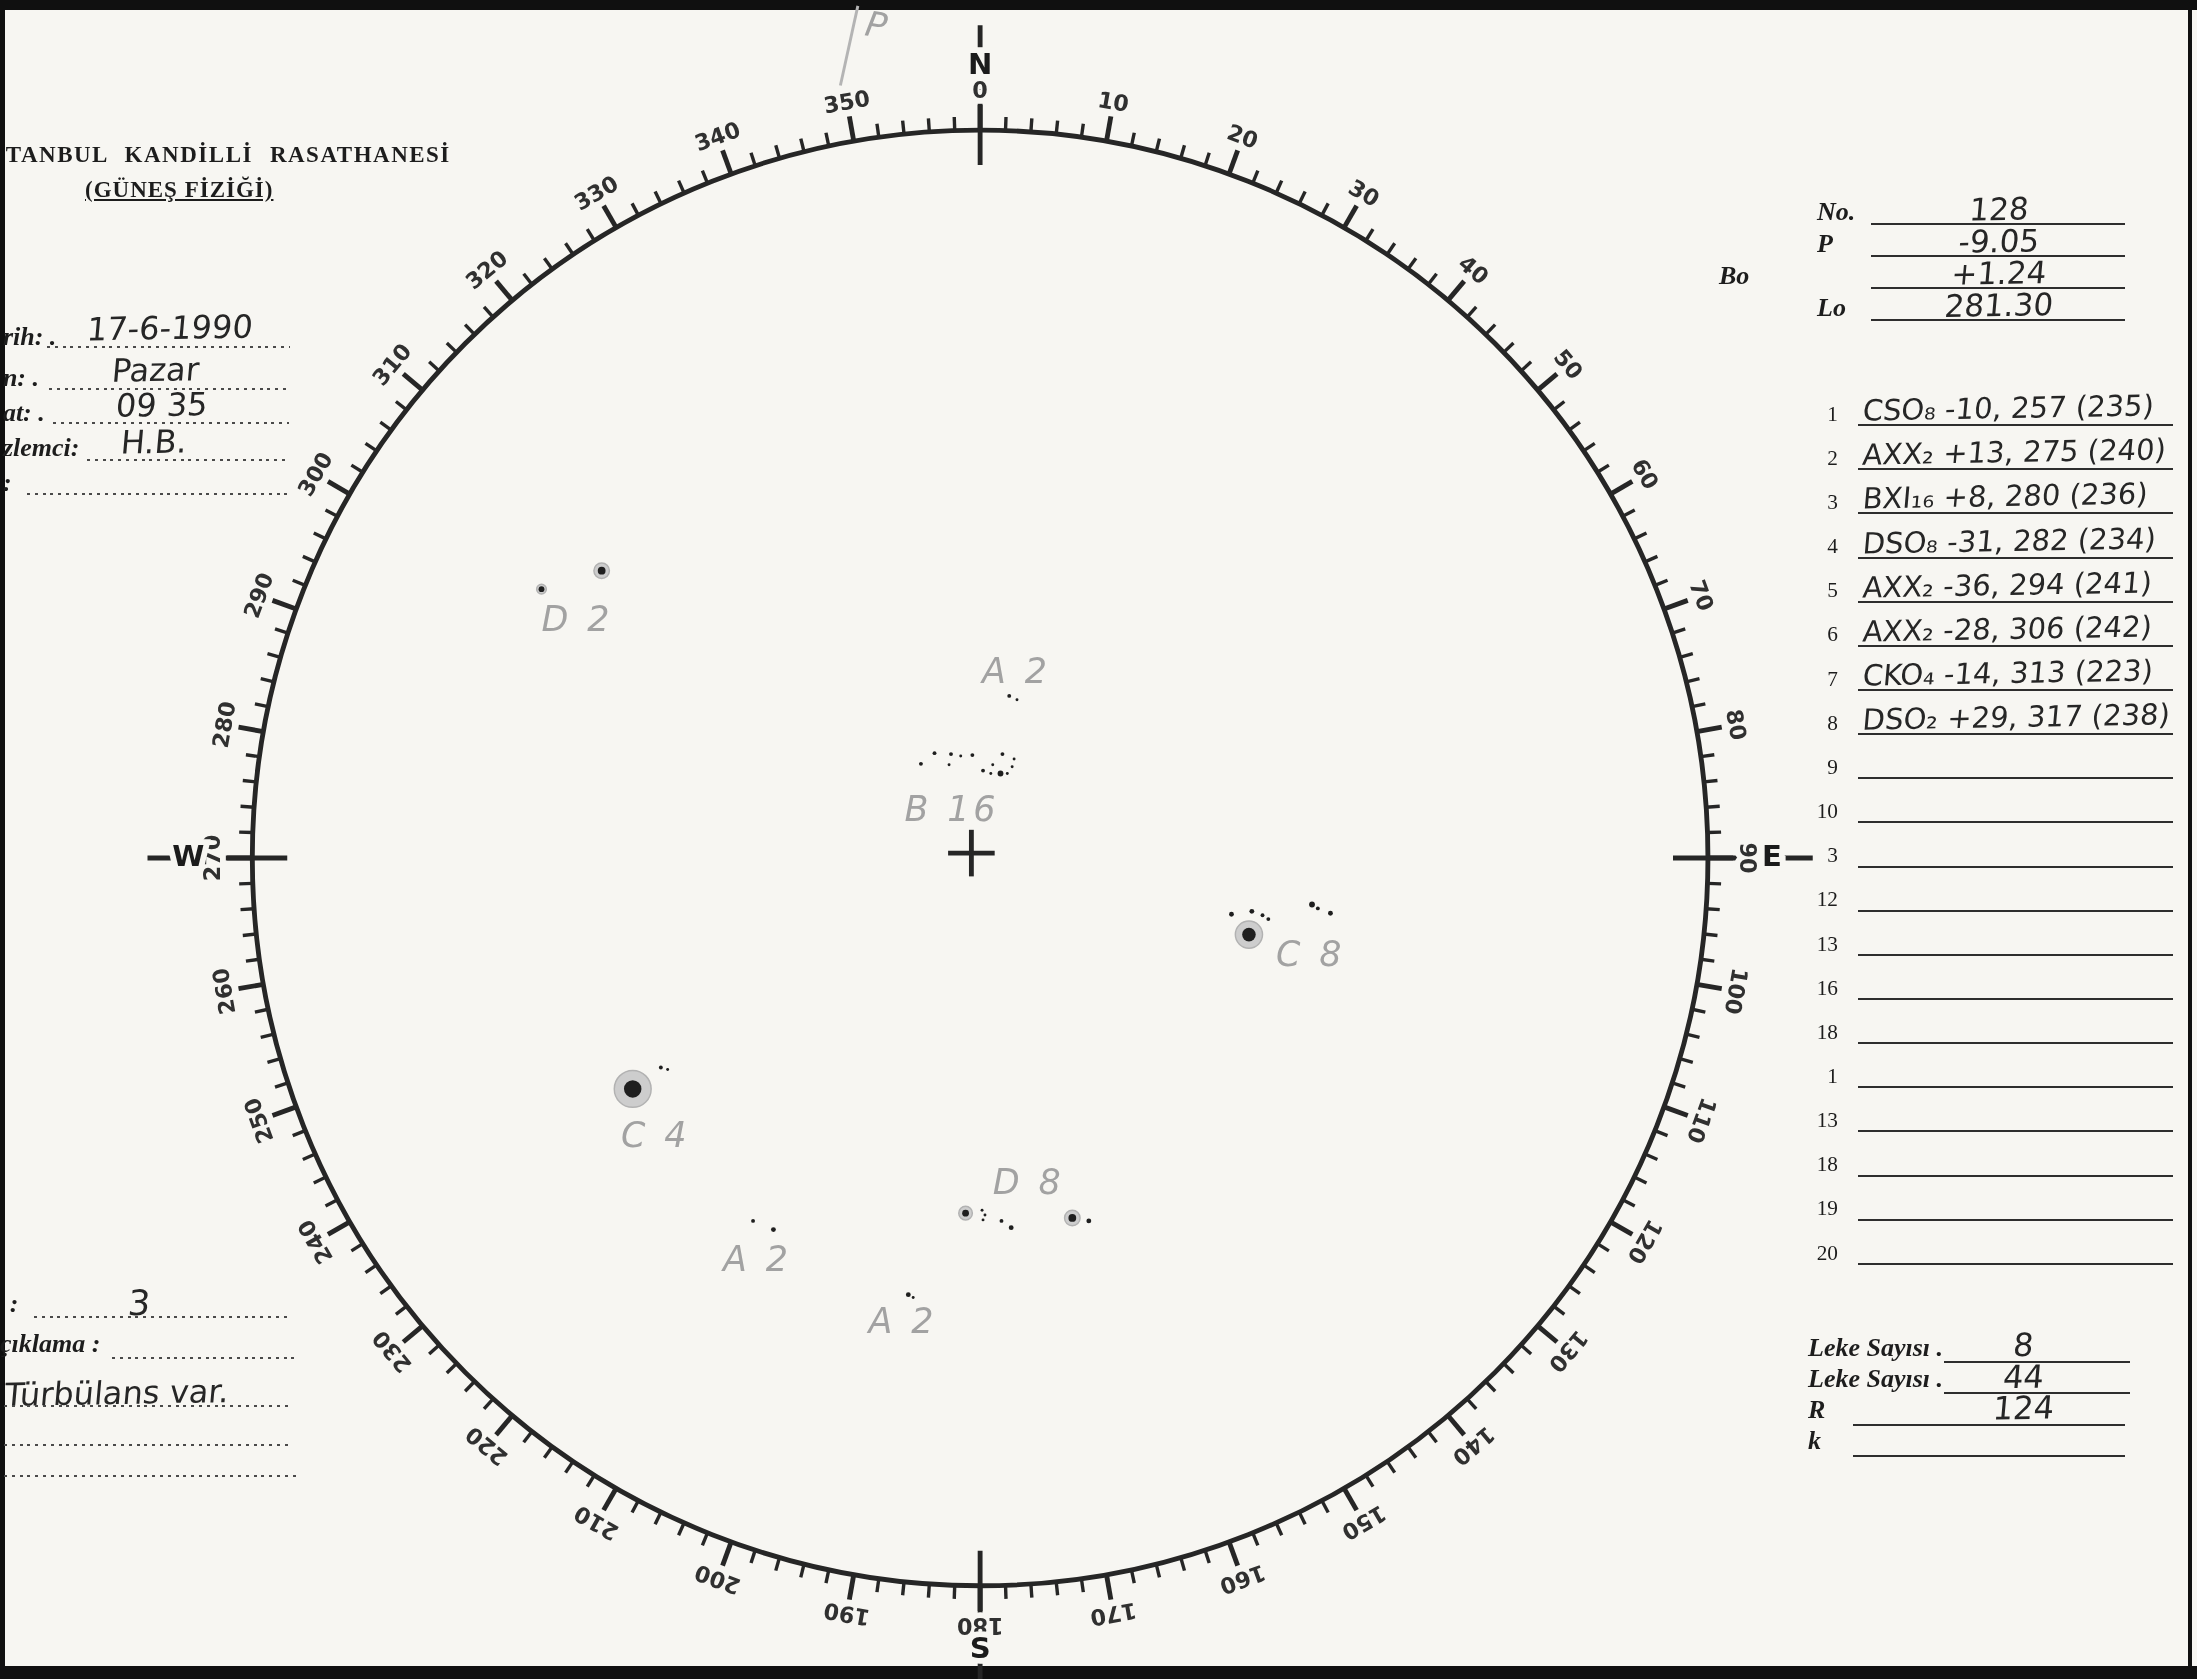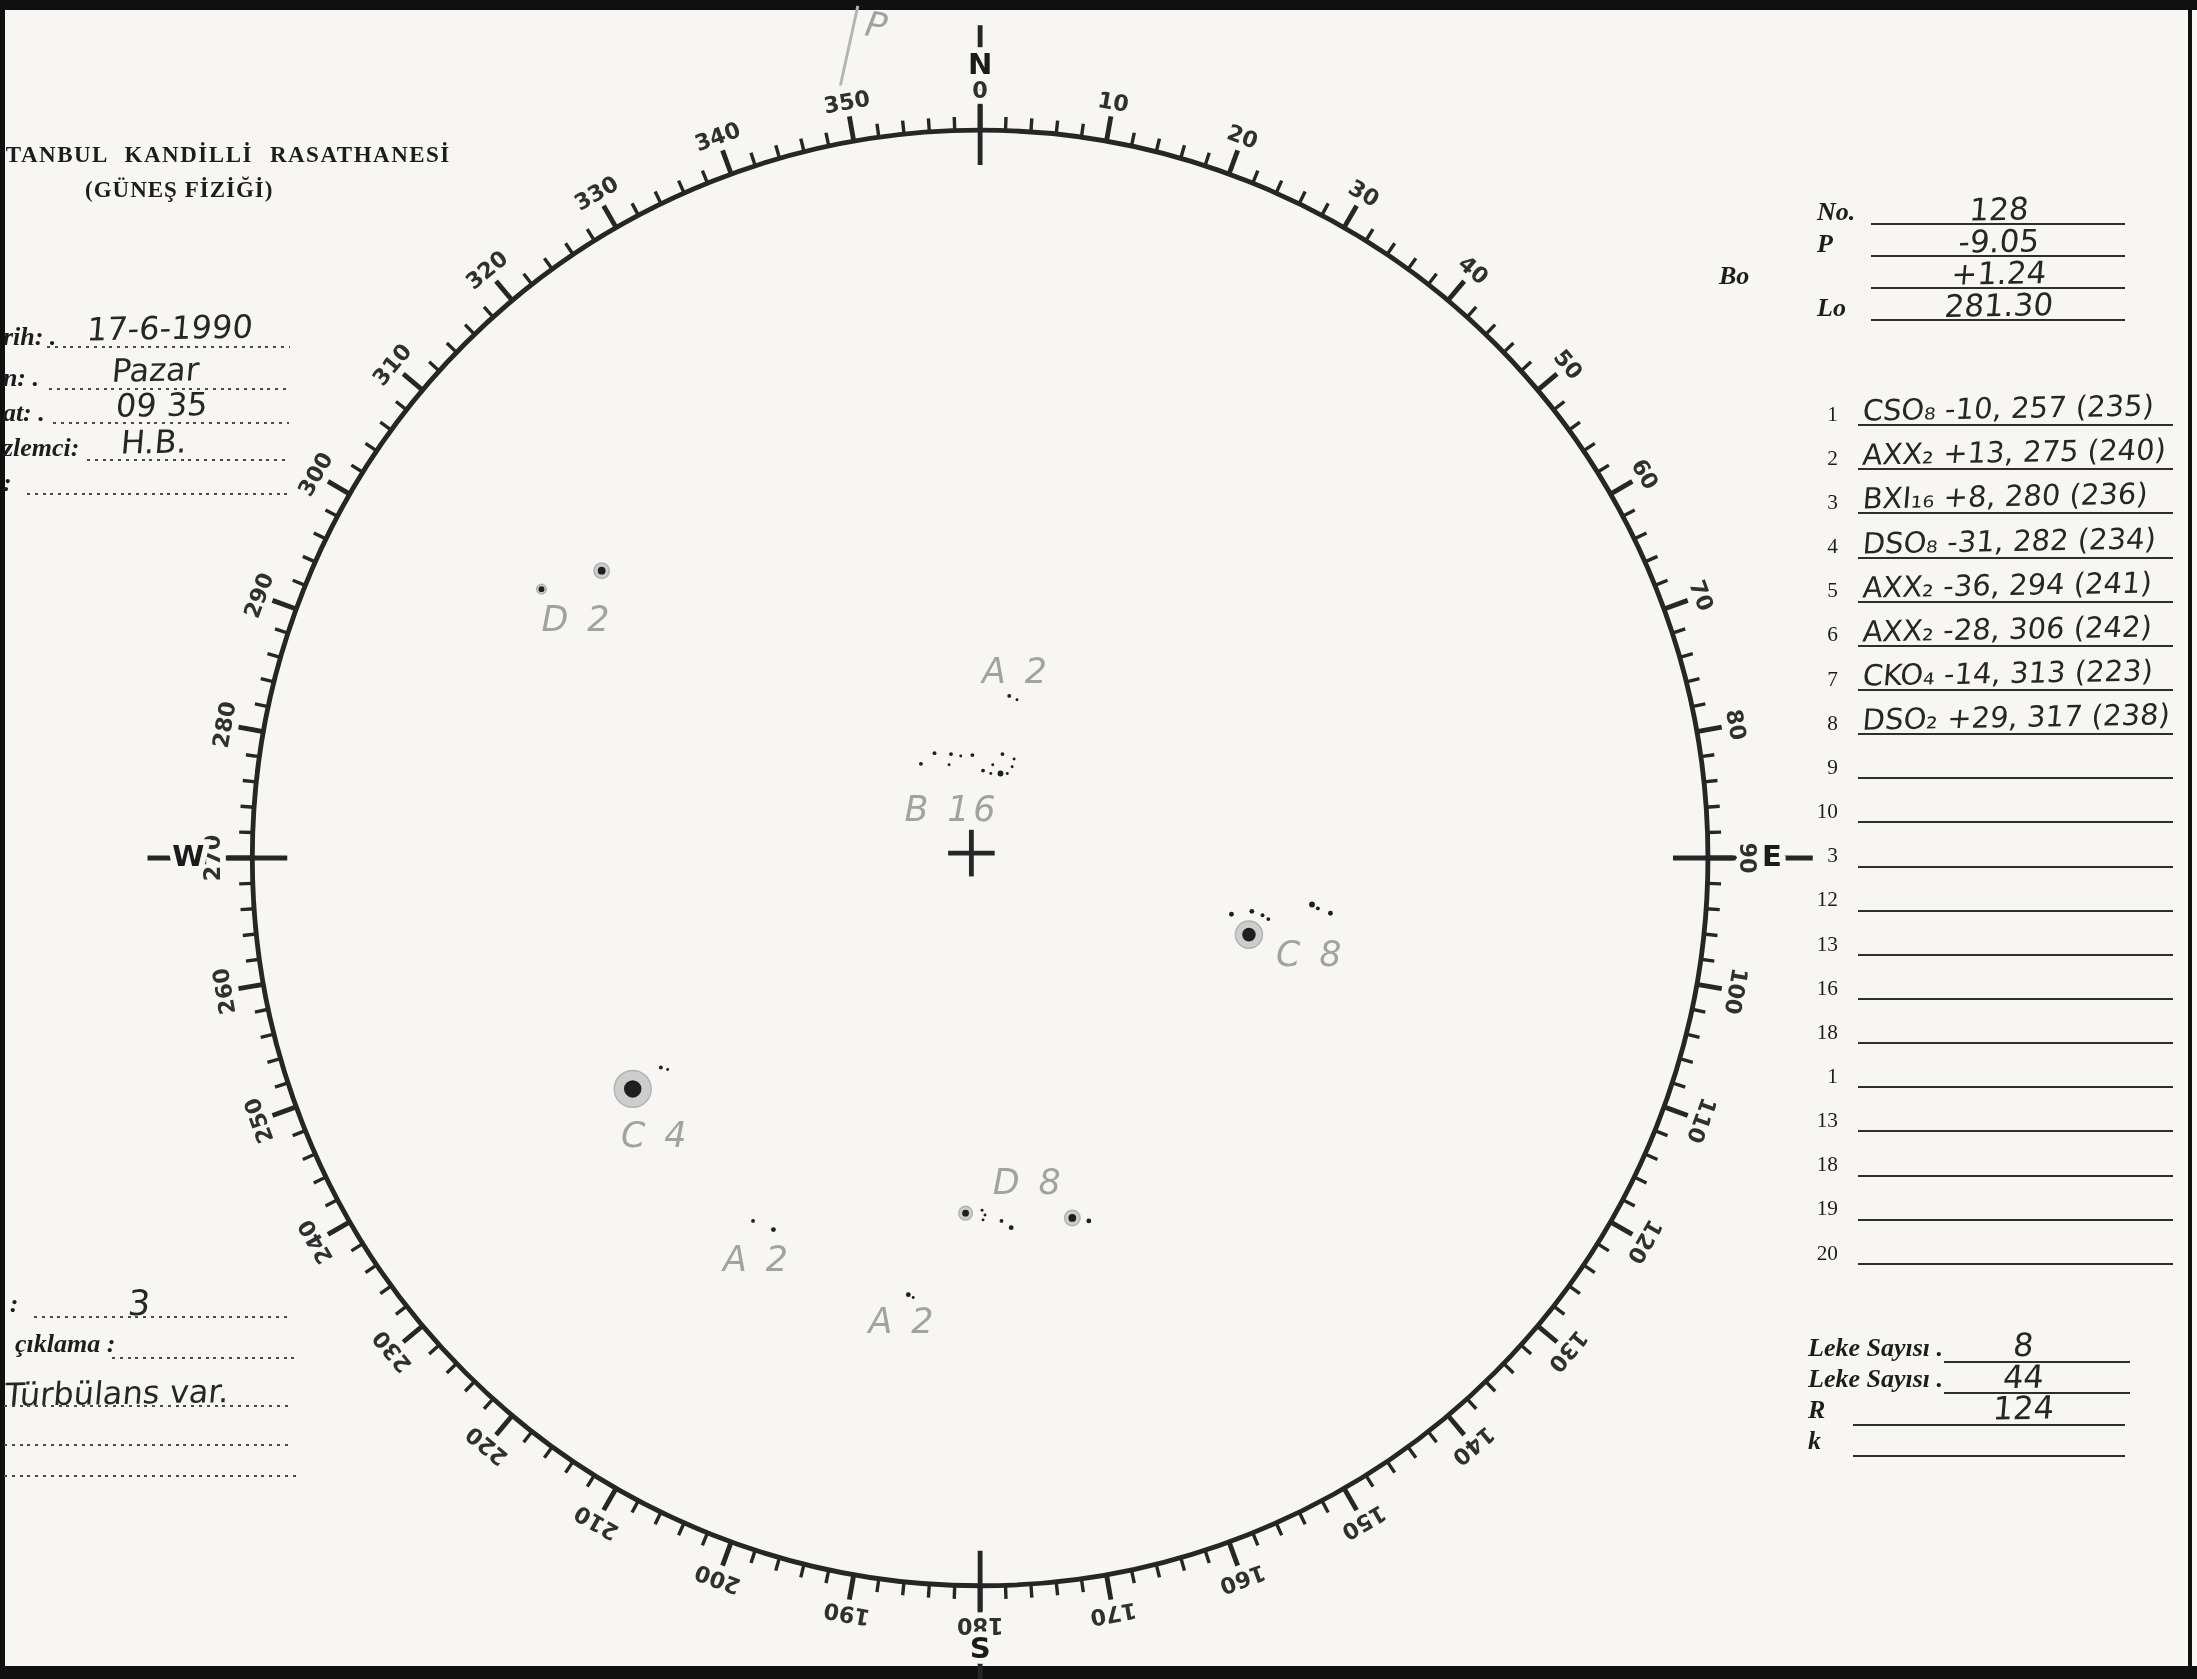--- a/index.html
+++ b/index.html
@@ -1,21 +1,21 @@
 <!DOCTYPE html>
 <html><head>
 <meta charset="utf-8">
 <style>
   html,body{margin:0;padding:0;background:#777;}
   .page{position:relative;width:2198px;height:1680px;background:#f7f6f2;overflow:hidden;
         font-family:"Liberation Serif",serif;color:#1d1d1d;}
   .bar{position:absolute;background:#101010;}
   .t-title{position:absolute;left:5.8px;top:142px;font:700 23px "Liberation Serif",serif;
            letter-spacing:1.5px;word-spacing:9.7px;white-space:nowrap;}
-  .t-sub{position:absolute;left:85px;top:177px;font:700 23px "Liberation Serif",serif;letter-spacing:1px;}
+  .t-sub{position:absolute;left:85px;top:177px;font:700 23px "Liberation Serif",serif;letter-spacing:1px;text-decoration:underline;}
   .obs-label,.bl-label,.sum-label,.eph-label{position:absolute;font:italic 700 26px "Liberation Serif",serif;white-space:nowrap;}
   .hand{position:absolute;font-family:"DejaVu Sans",sans-serif;color:#262626;
         transform:skewX(-6deg) rotate(-1deg);white-space:nowrap;}
   .obs-value{font-size:32px;}
   .eph-value{font-size:31px;text-align:center;width:204px;}
   .list-entry{font-size:29px;}
   .sum-value{font-size:32px;text-align:center;width:175px;}
   .bl-q-value{font-size:35px;}
   .bl-note{font-size:32px;}
   .hline{position:absolute;height:1.9px;background:#2e2e2e;}
@@ -38,21 +38,21 @@
   <div class="bar" style="left:0;top:0;width:4.9px;height:1680px;"></div>
   <div class="bar" style="left:2188px;top:0;width:3.9px;height:1680px;"></div>
 
   <div class="t-title">TANBUL KANDİLLİ RASATHANESİ</div>
   <div class="t-sub">(GÜNEŞ FİZİĞİ)</div>
 
   <div class="bl-label" style="left:9.7px;top:1289px;">:</div>
   <div class="hand bl-q-value" style="left:128px;top:1283px;">3</div>
   <div class="dline" style="left:34px;top:1316px;width:257px;"></div>
 
-  <div class="bl-label" style="left:15px;top:1329px;">çıklama :</div>
+  <div class="bl-label" style="left:0px;top:1329px;">çıklama :</div>
   <div class="dline" style="left:112px;top:1357px;width:182px;"></div>
 
   <div class="hand bl-note" style="left:4.9px;top:1374px;">Türbülans var.</div>
   <div class="dline" style="left:3.9px;top:1405px;width:289px;"></div>
   <div class="dline" style="left:3.9px;top:1444px;width:289px;"></div>
   <div class="dline" style="left:3.9px;top:1475px;width:296px;"></div>
 
   <svg id="dial" class="dial" width="2198" height="1680" viewBox="0 0 2265 1731">
       <circle cx="1010" cy="884" r="750" fill="none" stroke="#262626" stroke-width="5"></circle>
       <line x1="1010" y1="134" x2="1010" y2="108" stroke="#262626" stroke-width="5"></line>

